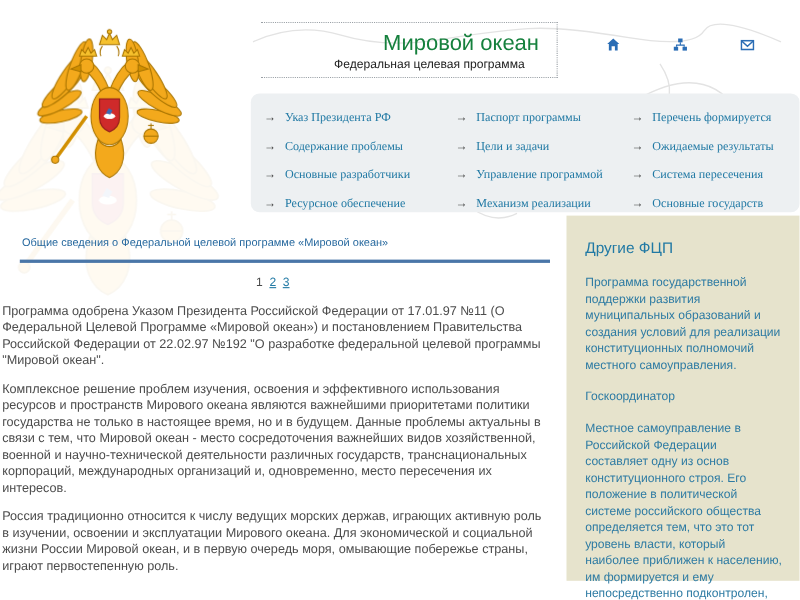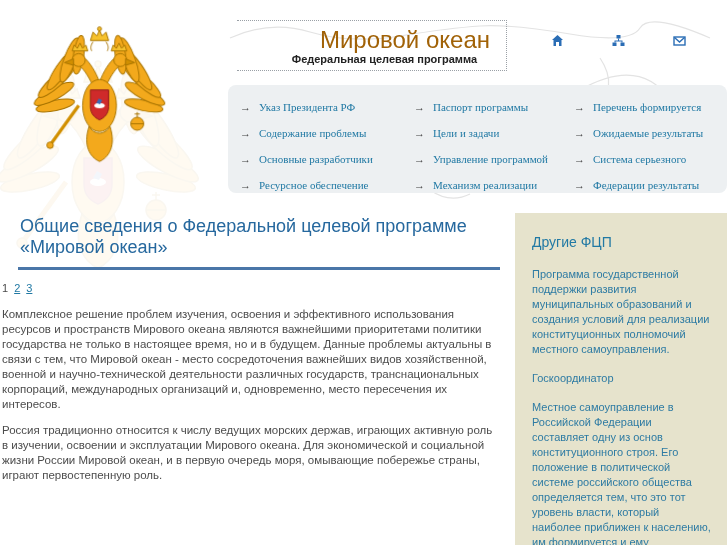--- a/index.html
+++ b/index.html
@@ -10,49 +10,49 @@
   
   .map-bg { position:absolute; left:0; top:0; z-index:0; }
 
   
   .emblem-wrap { position:absolute; left:0; top:0; z-index:1; }
 
   
   .title-box { position:absolute; left:237px; top:20px; width:270px; height:51px; z-index:2;
     border-top:1px dotted #9aa0a6; border-bottom:1px dotted #9aa0a6; border-right:1px dotted #9aa0a6;
     text-align:right; padding-top:5px; }
-  .site-title { margin:0; padding-right:16px; font-size:24px; line-height:27px; font-weight:400; color:#a16207; }
-  .site-subtitle { padding-right:29px; font-size:11px; font-weight:bold; color:#222222; }
+  .site-title { margin:0; padding-right:16px; font-size:20px; line-height:27px; font-weight:400; color:#15803d; }
+  .site-subtitle { padding-right:29px; font-size:11px; font-weight:normal; color:#222222; }
 
   
   .header-icons { position:absolute; left:551px; top:34px; z-index:2; display:flex; gap:48px; }
   .header-icons span { display:inline-block; width:13px; height:13px; cursor:pointer; }
   .header-icons svg { display:block; }
 
   
   .nav-panel { position:absolute; left:228px; top:85px; width:499px; height:108px; background:#edf0f2;
     border-radius:8px; z-index:2; }
   .nav-grid { display:grid; grid-auto-flow:column; grid-template-rows:repeat(4,26px);
     grid-template-columns:174px 160px 1fr; padding:9px 0 0 12px; }
   .nav-item { display:flex; align-items:center; }
   .nav-arrow { color:#3c3c3c; font-size:11px; margin-right:8px; }
   .nav-item a { color:#2179a4; font-size:11px; text-decoration:none; white-space:nowrap;font-family:Liberation Serif, serif; }
 
   
   .content { position:absolute; left:2px; top:216px; width:498px; z-index:2; }
-  .page-heading { margin:0 0 0 18px; font-size:18px; font-weight:400; color:#26689e; }
+  .page-heading { margin:0 0 0 18px; font-size:10px; font-weight:400; color:#26689e; }
   .heading-rule { margin:9px 0 0 16px; width:482px; height:3px; background:#4a76a8; }
-  .pager { text-align:left; margin-top:12px; font-size:11px; }
+  .pager { text-align:center; margin-top:12px; font-size:11px; }
   .pager .current { color:#4a4a4a; margin-right:6px; }
   .pager a { color:#2179a4; margin-right:6px; }
   .paras { margin-top:13px; }
   .paras p { margin:0 0 11px; font-size:11.5px; line-height:15px; color:#4c4c4c; }
 
   
-  .sidebar { position:absolute; left:515px; top:213px; width:212px; height:332px; background:#e6e3cc;
+  .sidebar { position:absolute; left:515px; top:196px; width:212px; height:332px; background:#e6e3cc;
     padding:21px 16px 0 17px; z-index:2; }
   .sidebar-title { margin:0 0 17px; font-size:14px; font-weight:400; color:#2179a4; }
   .sidebar p { margin:0 0 14px; font-size:11px; line-height:15px; color:#2e7ba3; }
 </style>
 </head>
 <body>
 
 <div id="page">
 
   <svg class="map-bg" width="727" height="215">
@@ -196,36 +196,37 @@
       <div class="nav-item">
           <span class="nav-arrow">→</span>
           <a href="#">Перечень формируется</a>
         </div>
       <div class="nav-item">
           <span class="nav-arrow">→</span>
           <a href="#">Ожидаемые результаты</a>
         </div>
       <div class="nav-item">
           <span class="nav-arrow">→</span>
-          <a href="#">Система серьезного</a>
-        </div>
-      <div class="nav-item">
-          <span class="nav-arrow">→</span>
-          <a href="#">Федерации результаты</a>
+          <a href="#">Система пересечения</a>
+        </div>
+      <div class="nav-item">
+          <span class="nav-arrow">→</span>
+          <a href="#">Основные государств</a>
         </div>
     </div>
   </div>
 
   <div class="content">
     <h2 class="page-heading">Общие сведения о Федеральной целевой программе «Мировой океан»</h2>
     <div class="heading-rule"></div>
     <div class="pager">
       <span class="current">1</span><a href="#">2</a><a href="#">3</a>
     </div>
     <div class="paras">
+      <p>Программа одобрена Указом Президента Российской Федерации от 17.01.97 №11 (О Федеральной Целевой Программе «Мировой океан») и постановлением Правительства Российской Федерации от 22.02.97 №192 "О разработке федеральной целевой программы "Мировой океан".</p>
       <p>Комплексное решение проблем изучения, освоения и эффективного использования ресурсов и пространств Мирового океана являются важнейшими приоритетами политики государства не только в настоящее время, но и в будущем. Данные проблемы актуальны в связи с тем, что Мировой океан - место сосредоточения важнейших видов хозяйственной, военной и научно-технической деятельности различных государств, транснациональных корпораций, международных организаций и, одновременно, место пересечения их интересов.</p>
       <p>Россия традиционно относится к числу ведущих морских держав, играющих активную роль в изучении, освоении и эксплуатации Мирового океана. Для экономической и социальной жизни России Мировой океан, и в первую очередь моря, омывающие побережье страны, играют первостепенную роль.</p>
 
     </div>
   </div>
 
   <div class="sidebar">
     <h3 class="sidebar-title">Другие ФЦП</h3>
     <p>Программа государственной поддержки развития муниципальных образований и создания условий для реализации конституционных полномочий местного самоуправления.</p>
     <p><span>Госкоординатор</span><br></p>

